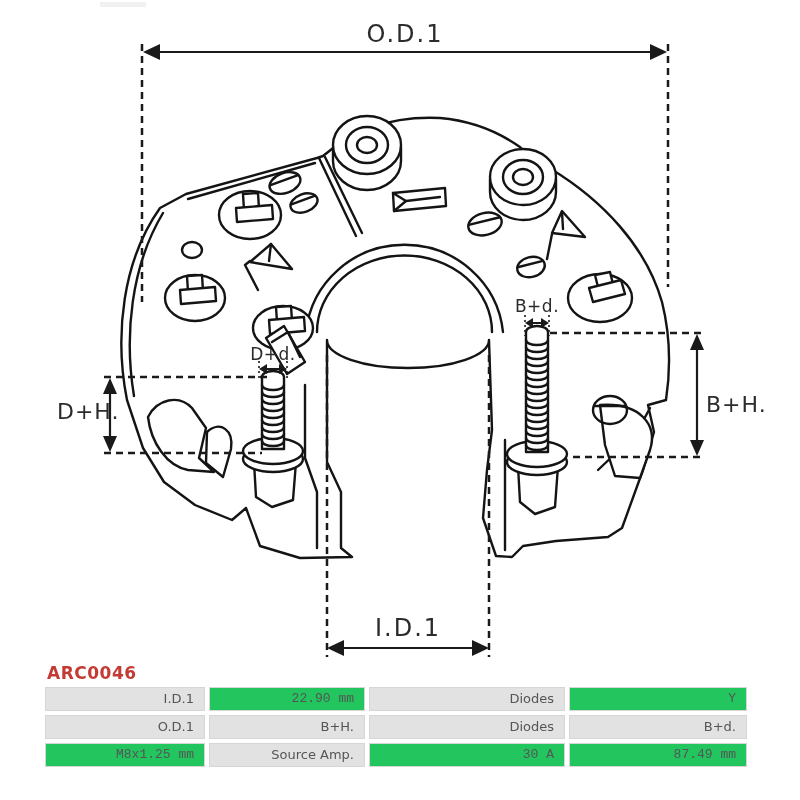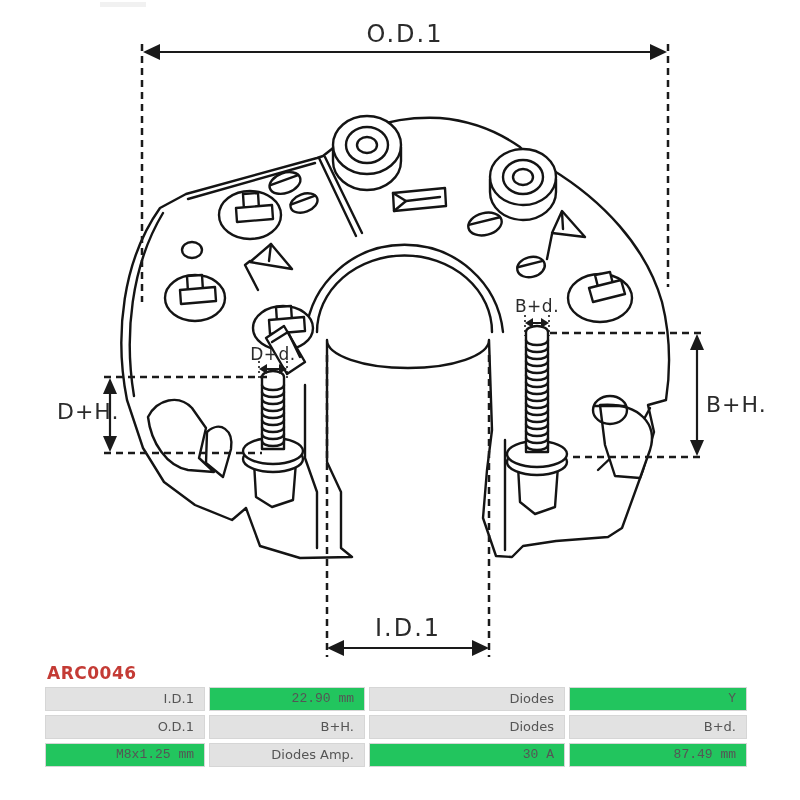--- a/index.html
+++ b/index.html
@@ -248,17 +248,17 @@
     <div class="cell lab">Diodes</div>
     <div class="cell val">Y</div>
 
     <div class="cell lab">O.D.1</div>
     <div class="cell lab">B+H.</div>
 
     <div class="cell lab">Diodes</div>
     <div class="cell lab">B+d.</div>
     <div class="cell val">M8x1.25 mm</div>
 
-    <div class="cell lab">Diodes Amp.</div>
+    <div class="cell lab">Source Amp.</div>
     <div class="cell val">30 A</div>
     <div class="cell val">87.49 mm</div>
   </div>
 </div>
 
 </body></html>

